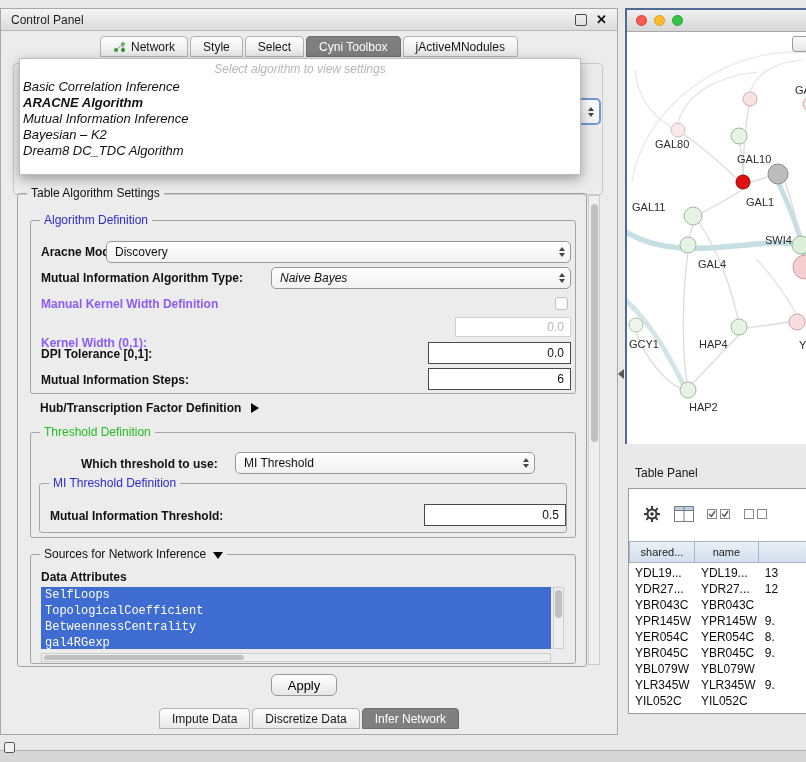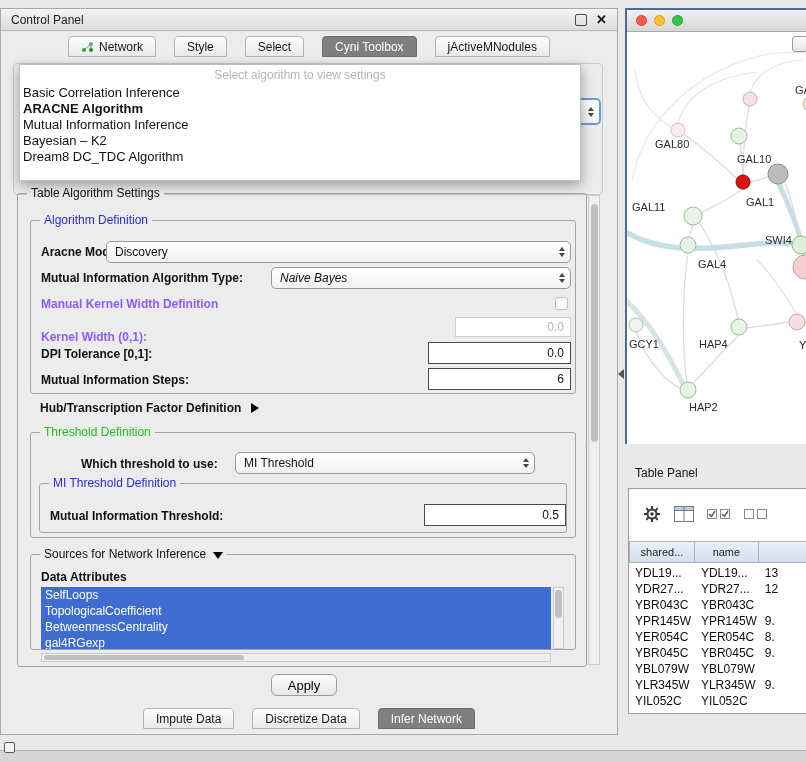--- a/index.html
+++ b/index.html
@@ -5,43 +5,43 @@
   html,body{margin:0;padding:0;}
   body{font-family:"Liberation Sans", sans-serif;font-size:12px;color:#111;}
   #root{position:relative;width:806px;height:762px;background:#e9e9e9;overflow:hidden;}
   .abs{position:absolute;}
   .win{position:absolute;background:#ececec;border:1px solid #a8a8a8;box-sizing:border-box;}
   .titlebar{height:22px;background:linear-gradient(#f4f4f4,#dcdcdc);border-bottom:1px solid #b5b5b5;display:flex;align-items:center;padding:0 10px;box-sizing:border-box;}
   .wtitle{font-size:12px;color:#1c1c1c;}
   .winbtns{margin-left:auto;display:flex;align-items:center;gap:9px;}
   .restore{width:10px;height:10px;border:1px solid #4a4a4a;border-radius:2px;display:inline-block;}
   .closex{font-size:13px;font-weight:bold;color:#111;line-height:12px;}
-  .tabrow{position:absolute;left:0;width:100%;display:flex;justify-content:center;gap:18px;}
+  .tabrow{position:absolute;left:0;width:100%;display:flex;justify-content:center;gap:2px;}
   .tab{height:21px;padding:0 12px;border:1px solid #b2b2b2;border-radius:4px 4px 0 0;background:linear-gradient(#fdfdfd,#e9e9e9);display:flex;align-items:center;gap:5px;font-size:12px;color:#161616;box-sizing:border-box;}
   .tab.selected{background:#7f7f7f;color:#fff;border-color:#6d6d6d;}
   .group{position:absolute;border:1px solid #a3a3a3;border-radius:3px;box-sizing:border-box;}
   .gtitle{position:absolute;top:-8px;left:9px;background:#ececec;padding:0 4px;font-size:12px;color:#111;white-space:nowrap;}
   .gtitle.blue{color:#2a2ad0;}
   .gtitle.green{color:#1fbf1f;}
   .lbl{position:absolute;font-size:12px;line-height:16px;white-space:nowrap;}
   .b{font-weight:bold;}
   .grayed{color:#8b5cf6;}
   .combo{position:absolute;height:22px;border:1px solid #979797;border-radius:5px;background:linear-gradient(#ffffff,#f1f1f1);display:flex;align-items:center;padding-left:8px;font-size:12px;box-sizing:border-box;}
   .arrows{margin-left:auto;width:16px;display:flex;flex-direction:column;align-items:center;justify-content:center;gap:2px;}
   .tri-up{width:0;height:0;border-left:3px solid transparent;border-right:3px solid transparent;border-bottom:4px solid #444;}
   .tri-dn{width:0;height:0;border-left:3px solid transparent;border-right:3px solid transparent;border-top:4px solid #444;}
   .field{position:absolute;background:#fff;border:1px solid #4a4a4a;display:flex;align-items:center;justify-content:flex-end;padding-right:6px;font-size:12px;box-sizing:border-box;}
   .field.disabled{border:1px solid #cfcfcf;color:#b5b5b5;}
   .cb{position:absolute;width:13px;height:13px;border:1px solid #bfbfbf;border-radius:3px;background:#fbfbfb;box-sizing:border-box;}
-  .popup{position:absolute;left:18px;top:55px;width:562px;height:117px;background:#fff;border:1px solid #bdbdbd;box-shadow:0 4px 12px rgba(0,0,0,0.35);z-index:50;box-sizing:border-box;}
+  .popup{position:absolute;left:18px;top:49px;width:562px;height:117px;background:#fff;border:1px solid #bdbdbd;box-shadow:0 4px 12px rgba(0,0,0,0.35);z-index:50;box-sizing:border-box;font-style:italic;}
   .ph{height:20px;line-height:20px;text-align:center;color:#b5b5b5;font-size:12px;}
   .pi{height:16px;line-height:16px;font-size:13px;padding-left:3px;color:#111;white-space:nowrap;}
   .rtri{display:inline-block;width:0;height:0;border-top:5px solid transparent;border-bottom:5px solid transparent;border-left:8px solid #000;margin-left:10px;position:relative;top:1px;}
   .dtri{display:inline-block;width:0;height:0;border-left:5px solid transparent;border-right:5px solid transparent;border-top:7px solid #000;margin-left:7px;position:relative;top:1px;}
-  .listbox{position:absolute;background:#701a75;overflow:hidden;}
+  .listbox{position:absolute;background:#701a75;overflow:hidden;font-family:Liberation Mono, monospace;}
   .li-sel{height:16px;line-height:16px;background:#3f6cd1;color:#fff;font-size:12px;padding-left:4px;white-space:nowrap;}
   .scroll-track{position:absolute;background:#efefef;border:1px solid #cccccc;box-sizing:border-box;}
   .scroll-thumb{position:absolute;background:#c0c0c0;border-radius:4px;}
   .applybtn{position:absolute;width:66px;height:22px;border:1px solid #9a9a9a;border-radius:6px;background:linear-gradient(#ffffff,#e7e7e7);font-size:13px;text-align:center;line-height:20px;box-sizing:border-box;font-family:"Liberation Sans",sans-serif;}
   .netwin{border:2px solid #4f6b94;background:#fff;}
   .nettitle{height:22px;background:linear-gradient(#f0f0f0,#d6d6d6);border-bottom:1px solid #a9a9a9;display:flex;align-items:center;padding-left:9px;gap:7px;box-sizing:border-box;}
   .light{width:11px;height:11px;border-radius:50%;box-sizing:border-box;}
   .light.red{background:#f95b50;border:1px solid #d44339;}
   .light.yellow{background:#fdbd2e;border:1px solid #d89e1c;}
   .light.green{background:#32c749;border:1px solid #24a338;}
@@ -139,21 +139,21 @@
           <span>Naive Bayes</span>
           <span class="arrows">
               <span class="tri-up"></span>
               <span class="tri-dn"></span>
             </span>
         </div>
 
         <span class="lbl b grayed" style="left:10px;top:75px;">Manual Kernel Width Definition</span>
         <div class="cb" style="left:524px;top:76px;"></div>
 
-        <span class="lbl b grayed" style="left:10px;top:108px;">Kernel Width (0,1):</span>
+        <span class="lbl b grayed" style="left:10px;top:114px;">Kernel Width (0,1):</span>
         <div class="field disabled" style="left:424px;top:96px;width:116px;height:20px;">
           <span>0.0</span>
         </div>
 
         <span class="lbl b" style="left:10px;top:125px;">DPI Tolerance [0,1]:</span>
         <div class="field" style="left:397px;top:121px;width:143px;height:22px;">
           <span>0.0</span>
         </div>
 
         <span class="lbl b" style="left:10px;top:151px;">Mutual Information Steps:</span>
@@ -180,21 +180,21 @@
 
         <div class="group" style="left:8px;top:50px;width:528px;height:50px;">
           <span class="gtitle blue">MI Threshold Definition</span>
           <span class="lbl b" style="left:10px;top:24px;">Mutual Information Threshold:</span>
           <div class="field" style="left:384px;top:20px;width:142px;height:22px;">
             <span>0.5</span>
           </div>
         </div>
       </div>
 
-      <div class="group" style="left:12px;top:360px;width:546px;height:96px;">
+      <div class="group" style="left:12px;top:360px;width:546px;height:110px;">
         <span class="gtitle">
           <span>Sources for Network Inference</span><span class="dtri"></span>
         </span>
         <span class="lbl b" style="left:10px;top:14px;">Data Attributes</span>
 
         <div class="listbox" style="left:10px;top:32px;width:510px;height:62px;">
           <div class="li-sel">SelfLoops</div>
           <div class="li-sel">TopologicalCoefficient</div>
           <div class="li-sel">BetweennessCentrality</div>
           <div class="li-sel">gal4RGexp</div>

